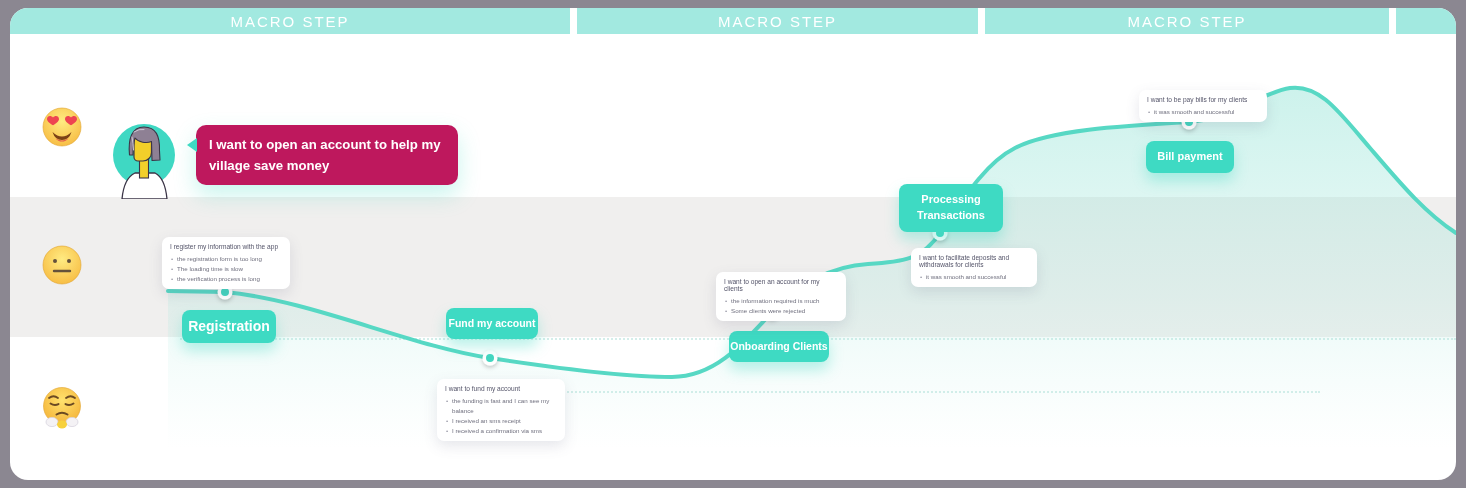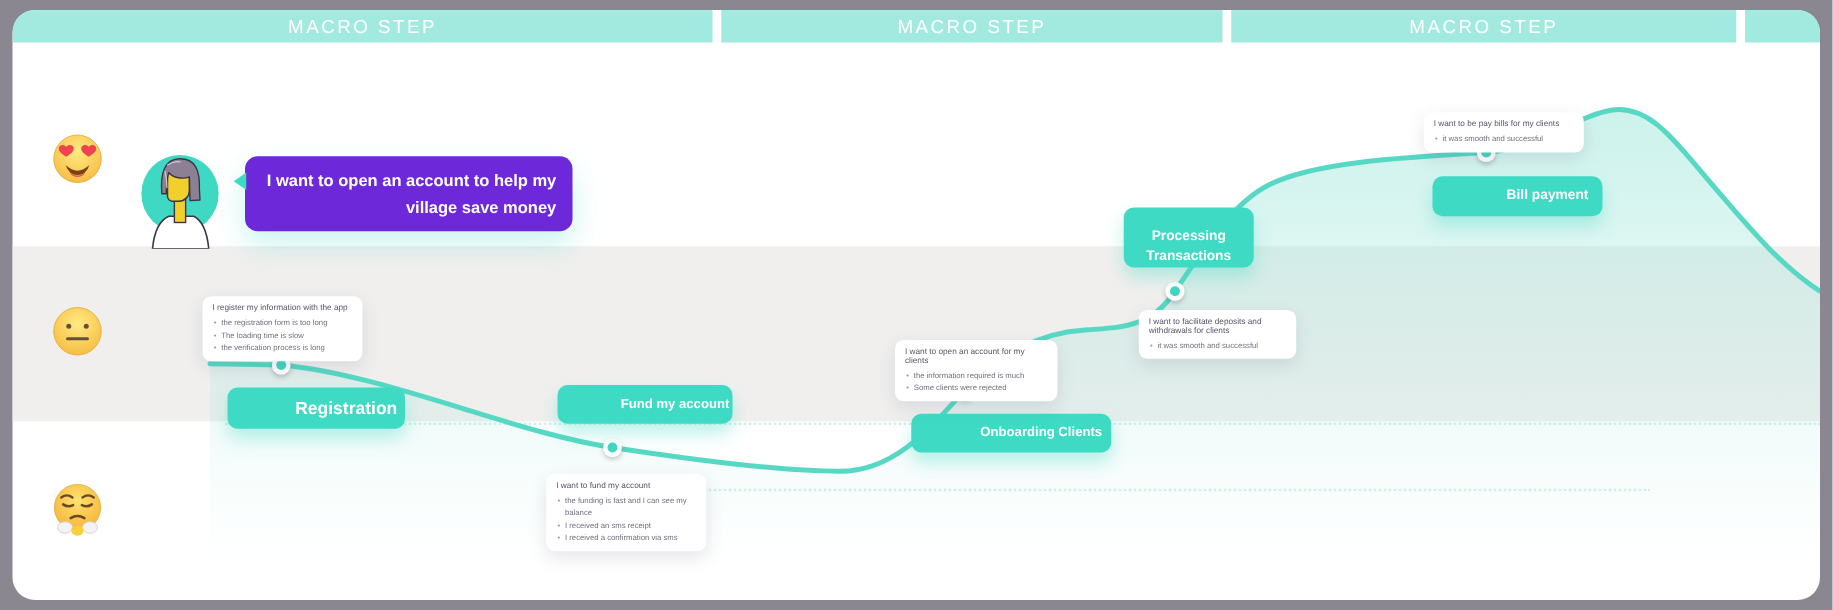--- a/index.html
+++ b/index.html
@@ -24,32 +24,32 @@
   .dot-b{left:430px;top:383px;width:880px;}
 
   
   .mood{position:absolute;width:40px;height:44px;}
   .mood-0{left:32px;top:99px;}
   .mood-1{left:32px;top:237px;}
   .mood-2{left:32px;top:379px;}
 
   
   .avatar{position:absolute;left:103px;top:114px;width:62px;height:77px;}
-  .bubble{position:absolute;left:186px;top:117px;width:236px;background:#6d28d9;border-radius:10px;padding:9px 13px;color:#ffffff;font-size:13.2px;font-weight:bold;line-height:1.6;box-shadow:0 10px 22px rgba(62,218,195,0.28);text-align:right;}
+  .bubble{position:absolute;left:186px;top:117px;width:236px;background:#be185d;border-radius:10px;padding:9px 13px;color:#ffffff;font-size:13.2px;font-weight:bold;line-height:1.6;box-shadow:0 10px 22px rgba(62,218,195,0.28);}
   .bubble::before{content:'';position:absolute;left:-9px;top:13px;width:0;height:0;border-top:7px solid transparent;border-bottom:7px solid transparent;border-right:10px solid #3edac3;}
 
   
   .journey-svg{position:absolute;left:0;top:0;pointer-events:none;}
 
   
-  .pill{position:absolute;background:#3edac3;color:#fff;border-radius:8px;display:flex;align-items:center;justify-content:center;text-align:center;font-weight:bold;box-shadow:0 8px 14px rgba(62,218,195,0.35);line-height:1.45;padding-left:48px;}
+  .pill{position:absolute;background:#3edac3;color:#fff;border-radius:8px;display:flex;align-items:center;justify-content:center;text-align:center;font-weight:bold;box-shadow:0 8px 14px rgba(62,218,195,0.35);line-height:1.45;}
   .pill-0{left:172px;top:302px;width:94px;height:33px;font-size:14px;}
   .pill-1{left:436px;top:300px;width:92px;height:31px;font-size:10.5px;justify-content:center;}
-  .pill-2{left:719px;top:323px;width:112px;height:31px;font-size:10.5px;}
-  .pill-3{left:889px;top:158px;width:88px;height:48px;font-size:11px;padding:0 8px;align-items:flex-end;}
+  .pill-2{left:719px;top:323px;width:100px;height:31px;font-size:10.5px;}
+  .pill-3{left:889px;top:176px;width:88px;height:48px;font-size:11px;padding:0 8px;}
   .pill-4{left:1136px;top:133px;width:88px;height:32px;font-size:11px;}
 
   
   .note{position:absolute;background:#ffffff;border-radius:7px;box-shadow:0 5px 14px rgba(90,90,120,0.15);padding:6px 8px 5px 8px;color:#6a6a7a;}
   .note-title{font-size:6.6px;color:#55556a;margin-bottom:4px;}
   .bullet{font-size:6.2px;line-height:1.6;padding-left:7px;position:relative;color:#6f6f7e;}
   .bullet::before{content:'\2022';position:absolute;left:1px;top:0;color:#9a9aa8;}
   .note-0{left:152px;top:229px;width:112px;}
   .note-1{left:427px;top:371px;width:112px;}
   .note-2{left:706px;top:264px;width:114px;}

